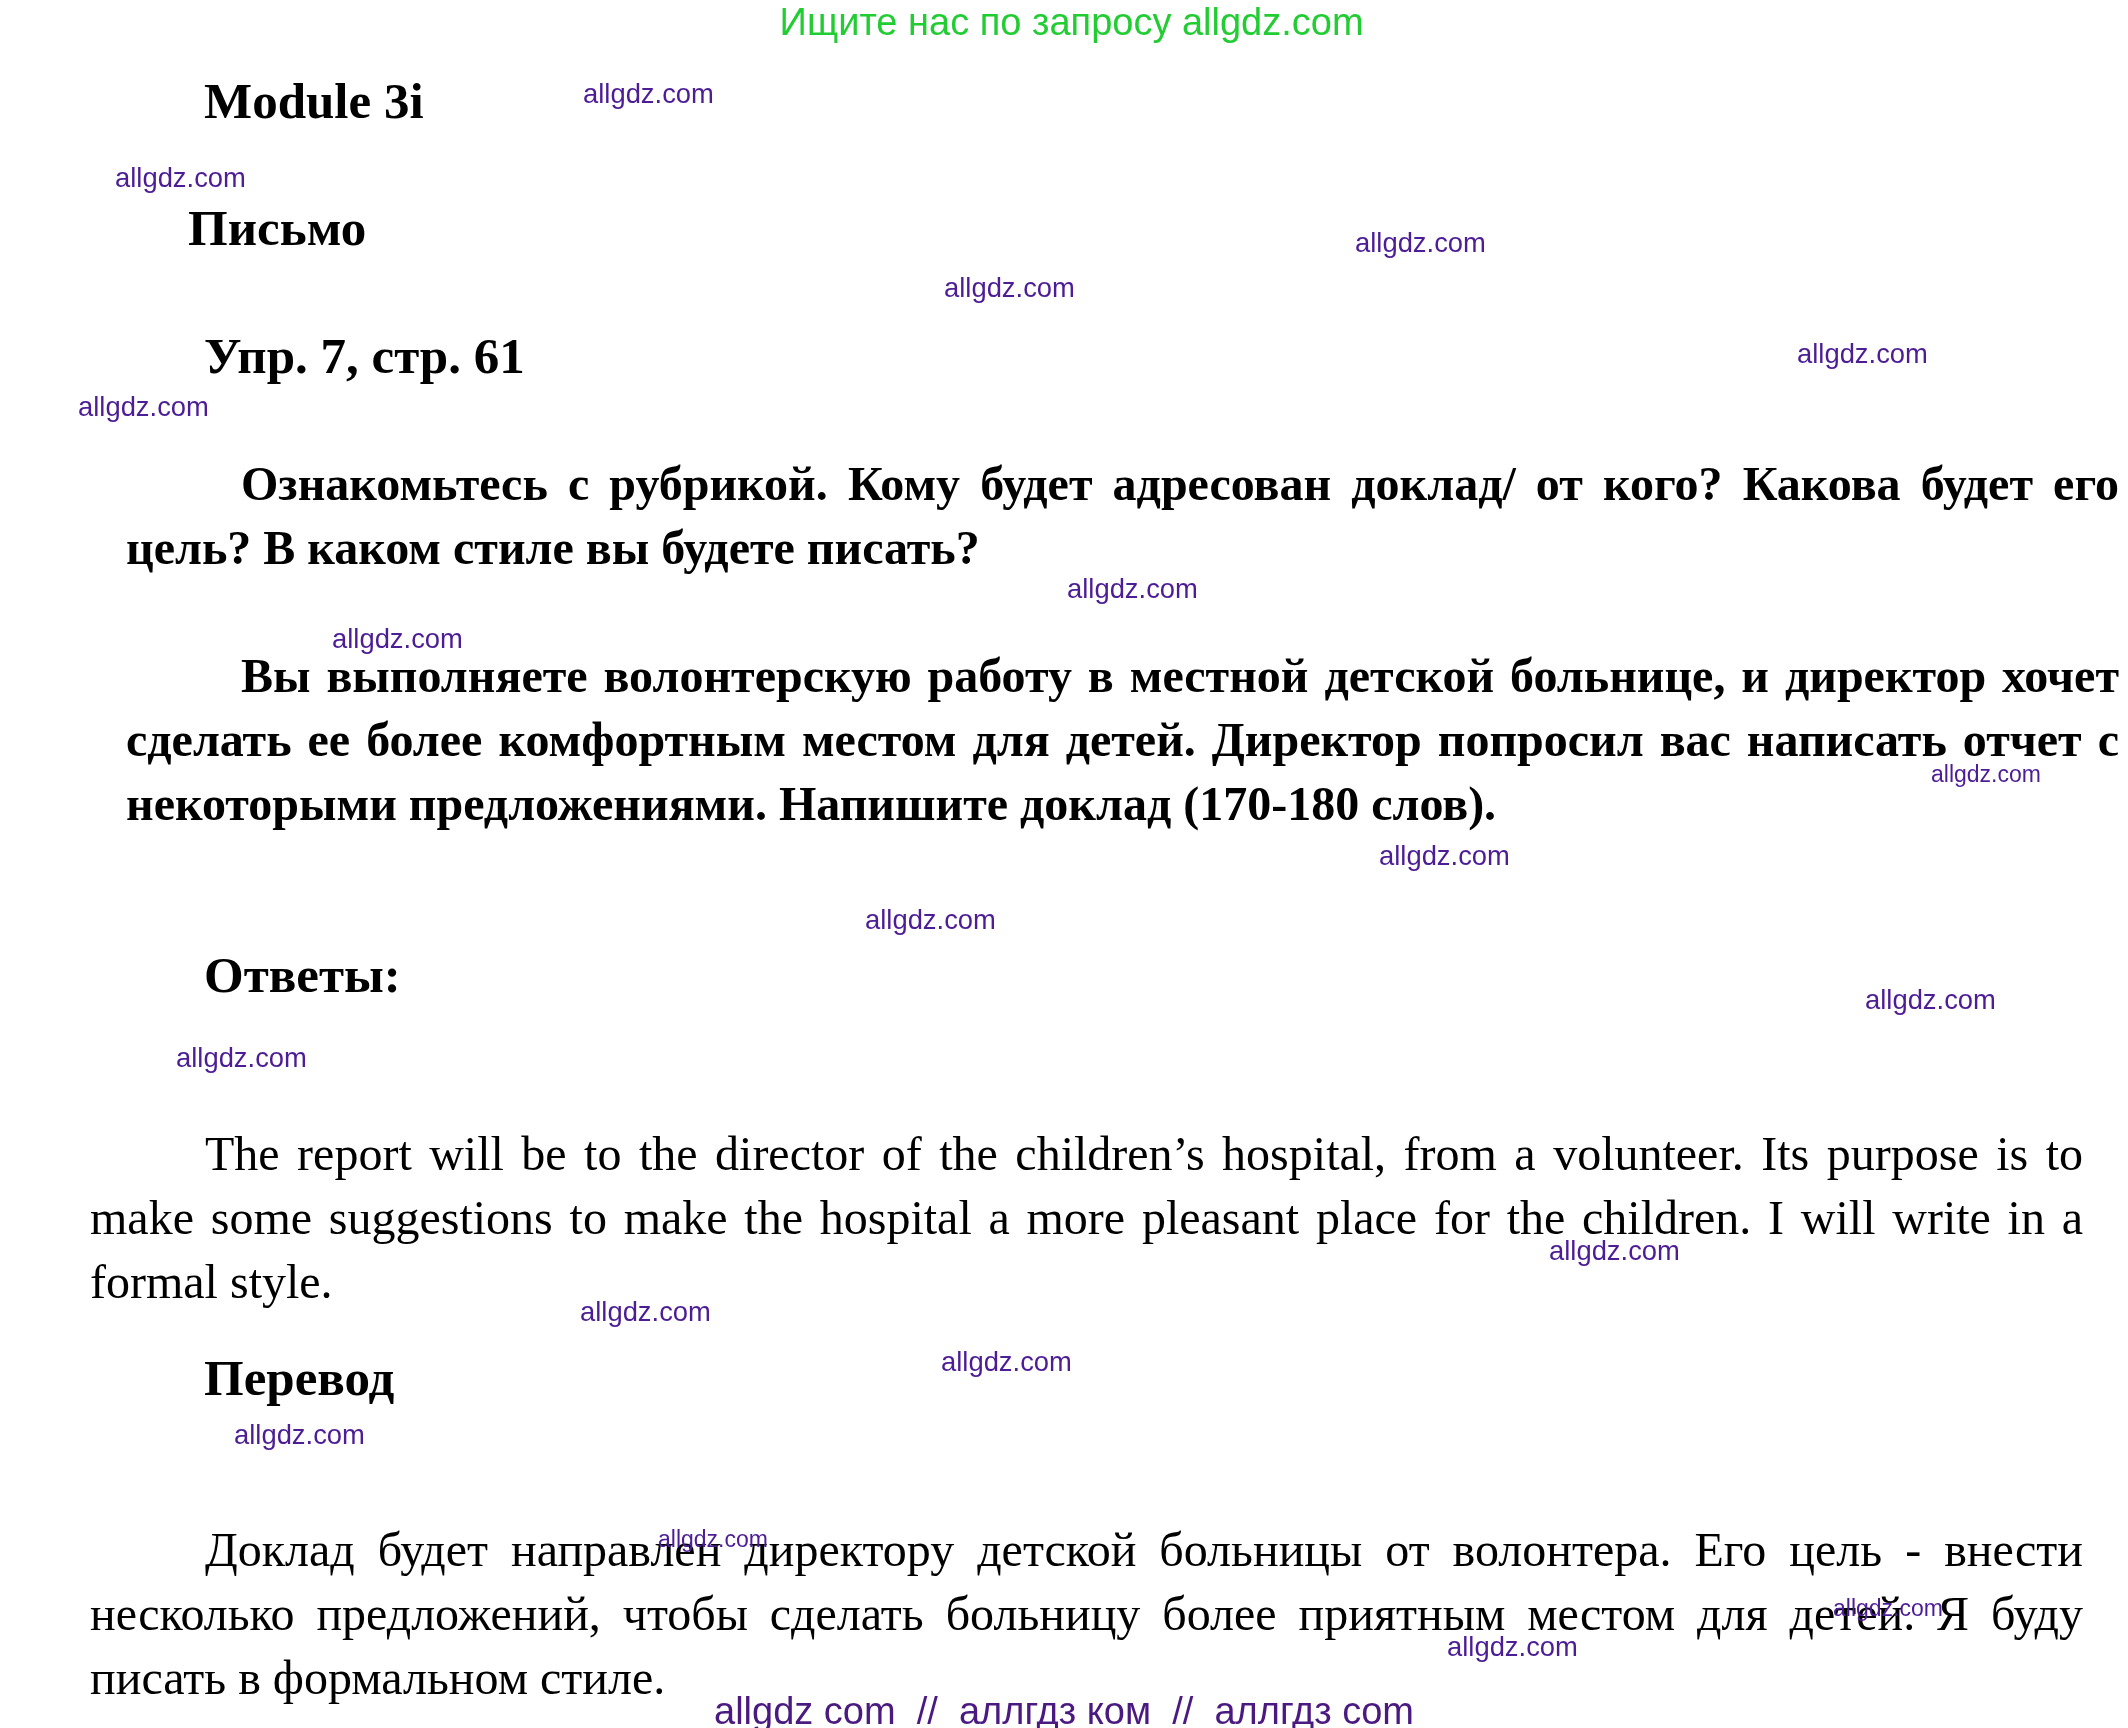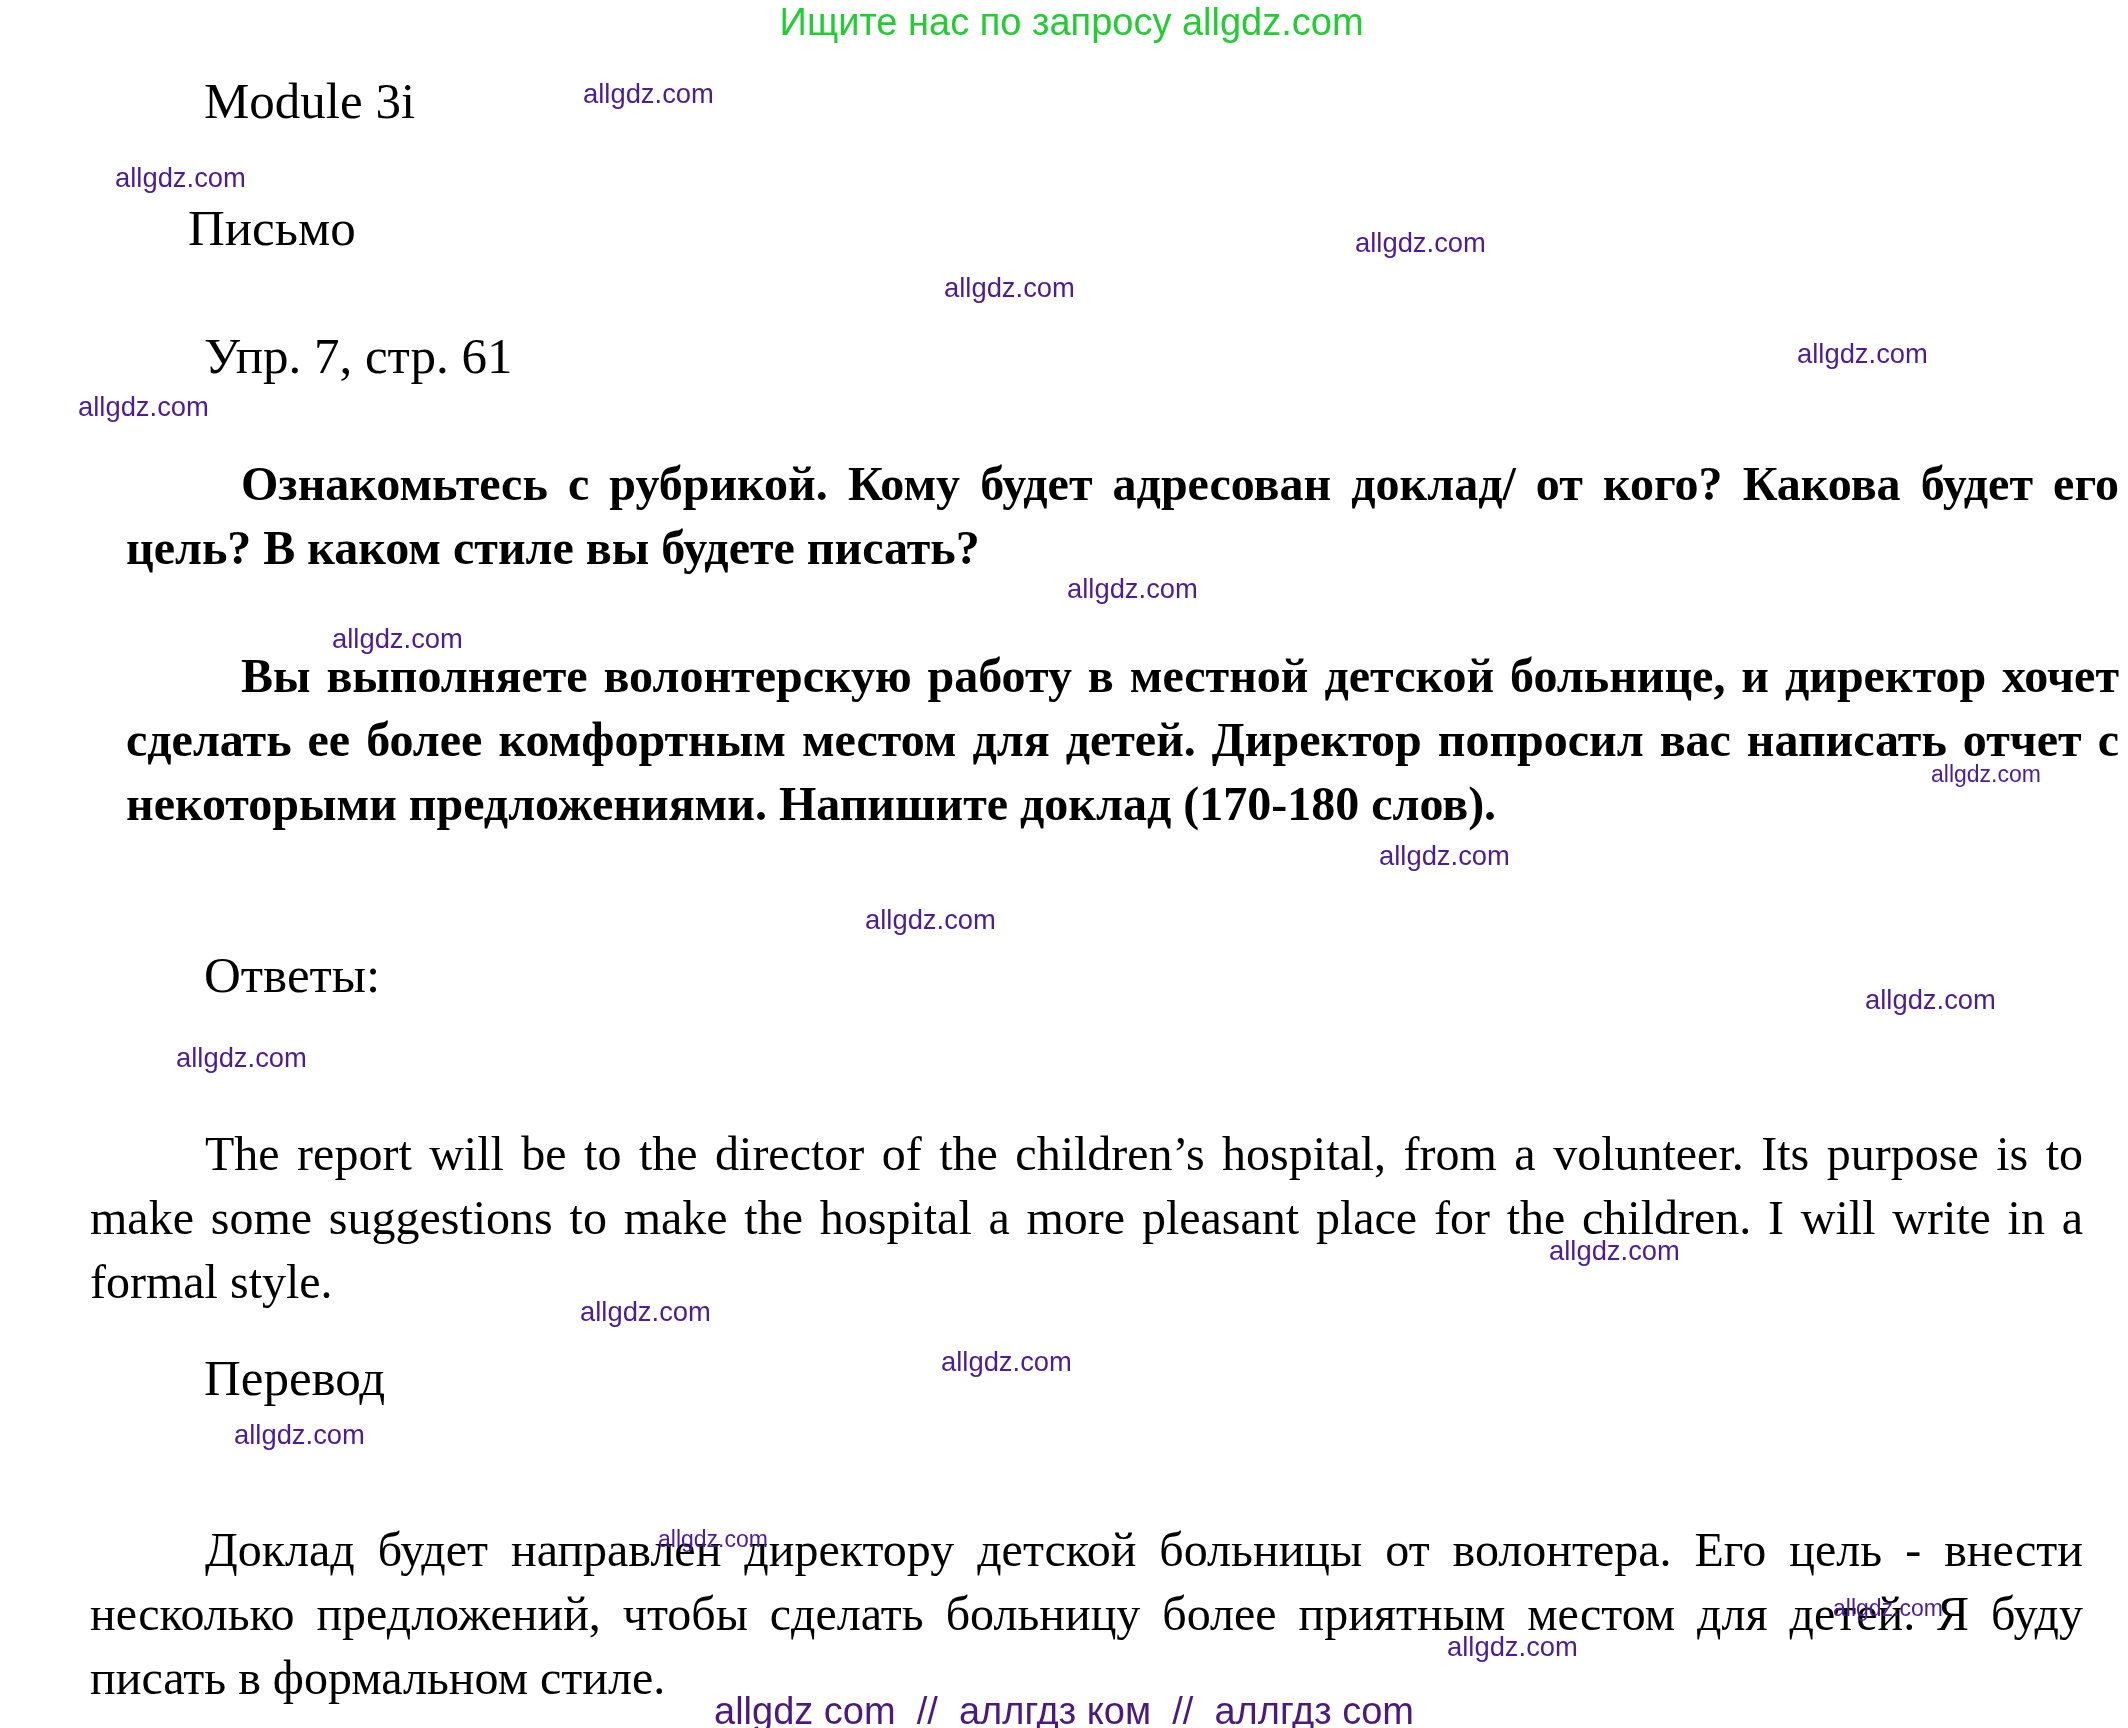--- a/index.html
+++ b/index.html
@@ -2,21 +2,21 @@
 <html style="font-size:15px"><head>
 <meta charset="utf-8">
 <style>
   html, body { margin:0; padding:0; background:#ffffff; }
   body { width:2128px; height:1729px; position:relative; overflow:hidden; }
   .abs { position:absolute; }
   .banner { left:0; width:2128px; top:0; height:44px; text-align:center; padding-left:7.6px;
     font-family:"Liberation Sans", sans-serif; font-size:38px; line-height:44px; color:#22cc33; }
   .wm { font-family:"Liberation Sans", sans-serif; font-size:27.4px; line-height:30px; color:#4c1d95; white-space:nowrap; }
   .wm.small { font-size:23px; line-height:24.6px; }
-  .h { font-family:"Liberation Serif", serif; font-weight:normal; font-size:51px; line-height:61px; color:#000; white-space:nowrap; }
+  .h { font-family:"Liberation Serif", serif; font-weight:bold; font-size:51px; line-height:61px; color:#000; white-space:nowrap; }
   .para { left:90px; width:1993px; font-family:"Liberation Serif", serif; font-size:48px; line-height:64px; color:#000; text-align:justify; text-indent:115px; margin:0; }
   .para.bold { font-weight:bold;margin-left:36px; }
   .footer { left:0; width:2128px; top:1688px; height:47px; text-align:center;
     font-family:"Liberation Sans", sans-serif; font-size:38px; line-height:47px; color:#4a1a80; white-space:pre; }
 </style>
 </head>
 <body>
 
 <div class="abs banner">Ищите нас по запросу allgdz.com</div>
 

